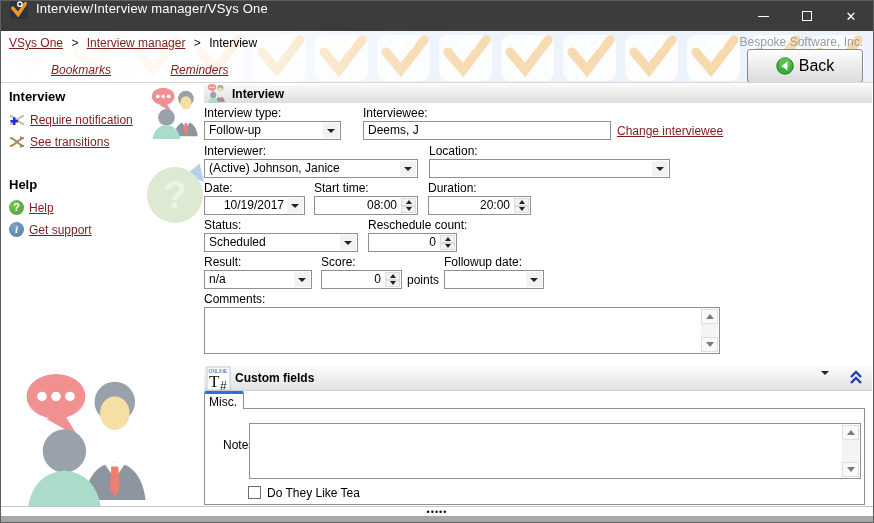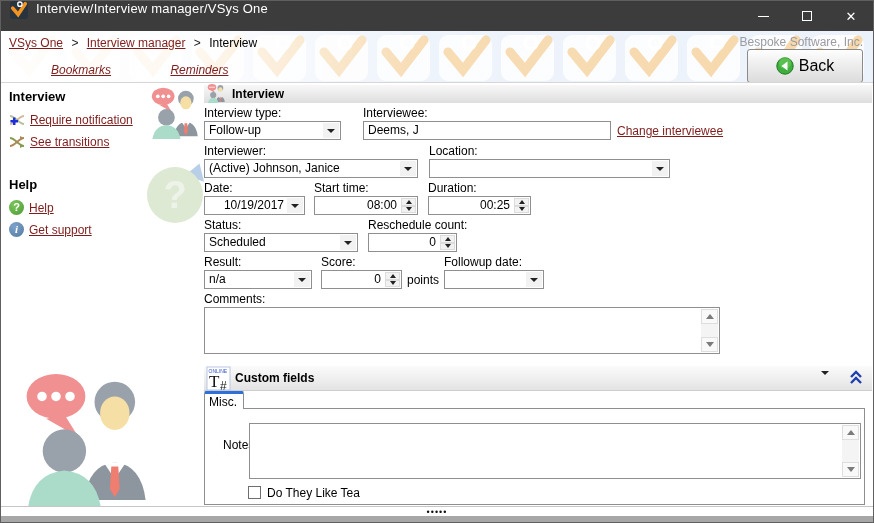--- a/index.html
+++ b/index.html
@@ -320,21 +320,21 @@
         <span class="spin-b">
           <span class="tri-up-s"></span>
         </span>
         <span class="spin-b">
           <span class="tri-dn-s"></span>
         </span>
       </span>
   </div>
   <span class="lbl" style="left:427px; top:180px;">Duration:</span>
   <div class="field" style="left:427px; top:195px; width:103px;">
-    <span class="val num">00:25</span>
+    <span class="val num">20:00</span>
     <span class="spin">
         <span class="spin-b">
           <span class="tri-up-s"></span>
         </span>
         <span class="spin-b">
           <span class="tri-dn-s"></span>
         </span>
       </span>
   </div>
 

